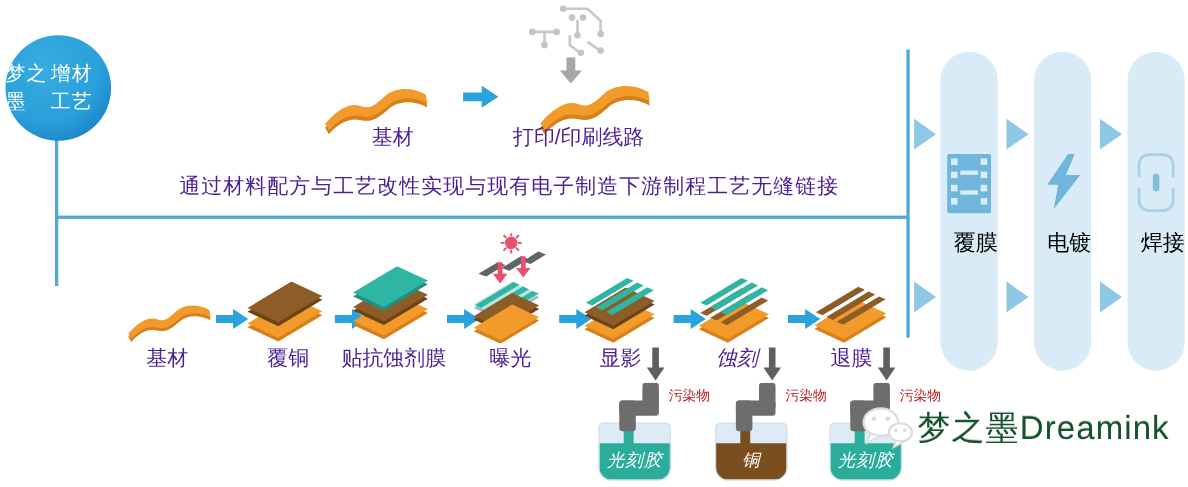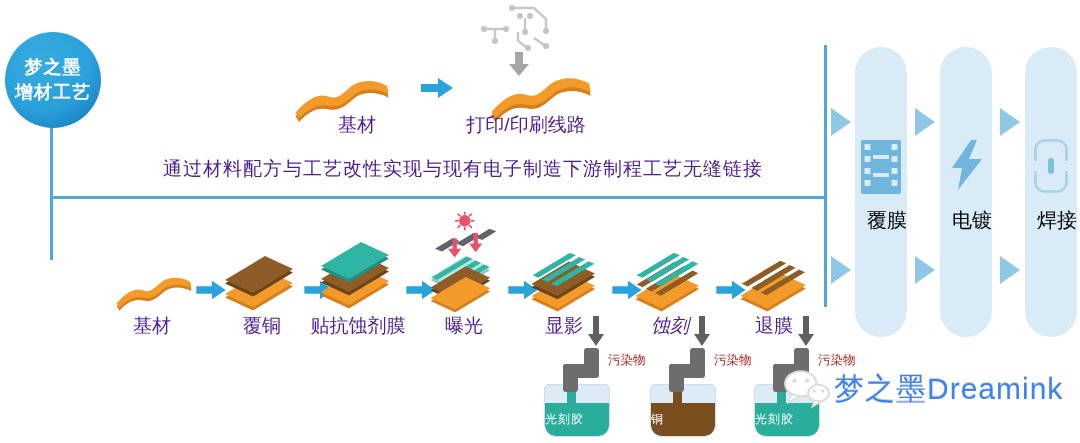--- a/index.html
+++ b/index.html
@@ -3,49 +3,49 @@
 <meta charset="utf-8">
 <style>
   * { margin:0; padding:0; box-sizing:border-box; }
   body { background:#ffffff; font-family:"Liberation Sans","DejaVu Sans",sans-serif; }
   .canvas { position:relative; width:1080px; height:443px; background:#ffffff; overflow:hidden; }
   .abs { position:absolute; }
 
   
   .badge { position:absolute; width:96px; height:96px; border-radius:50%;
     background:radial-gradient(circle at 38% 30%, #36ace0 0%, #2aa0db 55%, #1b86c6 80%, #0f6fb2 100%);
-    color:#fff; display:flex; flex-direction:column; align-items:center; justify-content:center;
-    font-weight:bold; font-size:18px; line-height:25px; letter-spacing:1px; z-index:4; }
+    color:#fff; display:flex; flex-direction:row; align-items:center; justify-content:center;
+    font-weight:normal; font-size:18px; line-height:25px; letter-spacing:1px; z-index:4; }
 
   
   .line { position:absolute; background:#4fa9d6; }
 
   
   .step-label { position:absolute; color:#4c1d95; font-size:19px; text-align:center; white-space:nowrap; }
   .note { position:absolute; color:#4c1d95; font-size:19px; text-align:center; letter-spacing:1px; white-space:nowrap; }
   .poll-label { position:absolute; color:#b91c1c; font-size:12.5px; white-space:nowrap; }
 
   
   .col { position:absolute; width:52px; height:290px; top:47px; border-radius:26px; background:#d8ebf6; }
   .col-label { position:absolute; width:52px; top:207px; text-align:right; color:#000000; font-size:20px; }
   .tri { position:absolute; width:0; height:0; border-left:20px solid #8fc8e7;
     border-top:14px solid transparent; border-bottom:14px solid transparent; }
 
   
   .beaker { position:absolute; width:66px; height:53px; background:#dcebf5; border:1.5px solid #c9dfea;
     border-radius:5px 5px 12px 12px; overflow:hidden; z-index:2; }
   .liquid { position:absolute; left:0; right:0; bottom:0; height:64%; border-radius:0 0 10px 10px;
-    display:flex; align-items:center; justify-content:flex-start; color:#ffffff; font-size:12px; letter-spacing:1px; }
+    display:flex; align-items:center; justify-content:center; color:#ffffff; font-size:16px; letter-spacing:1px;font-style:italic; }
   .liquid.teal { background:#2bad9b; }
   .liquid.brown { background:#7a4e1e; }
   .pipe { position:absolute; z-index:3; }
 
   
   .watermark { position:absolute; left:782px; top:368px; display:flex; align-items:center; z-index:6;
-    color:#3b82f6; font-size:30px; letter-spacing:1px;
+    color:#14532d; font-size:30px; letter-spacing:1px;
     text-shadow:0 1px 0 #ffffff, 0 -1px 0 #d0d0d0; white-space:nowrap;text-align:center; }
   svg { display:block; }
 </style>
 </head>
 <body>
 
 <div class="canvas">
 
   <div class="line" style="left:50px; top:127px; width:3px; height:133px;"></div>
   <div class="line" style="left:50px; top:196px; width:776px; height:3px;"></div>

